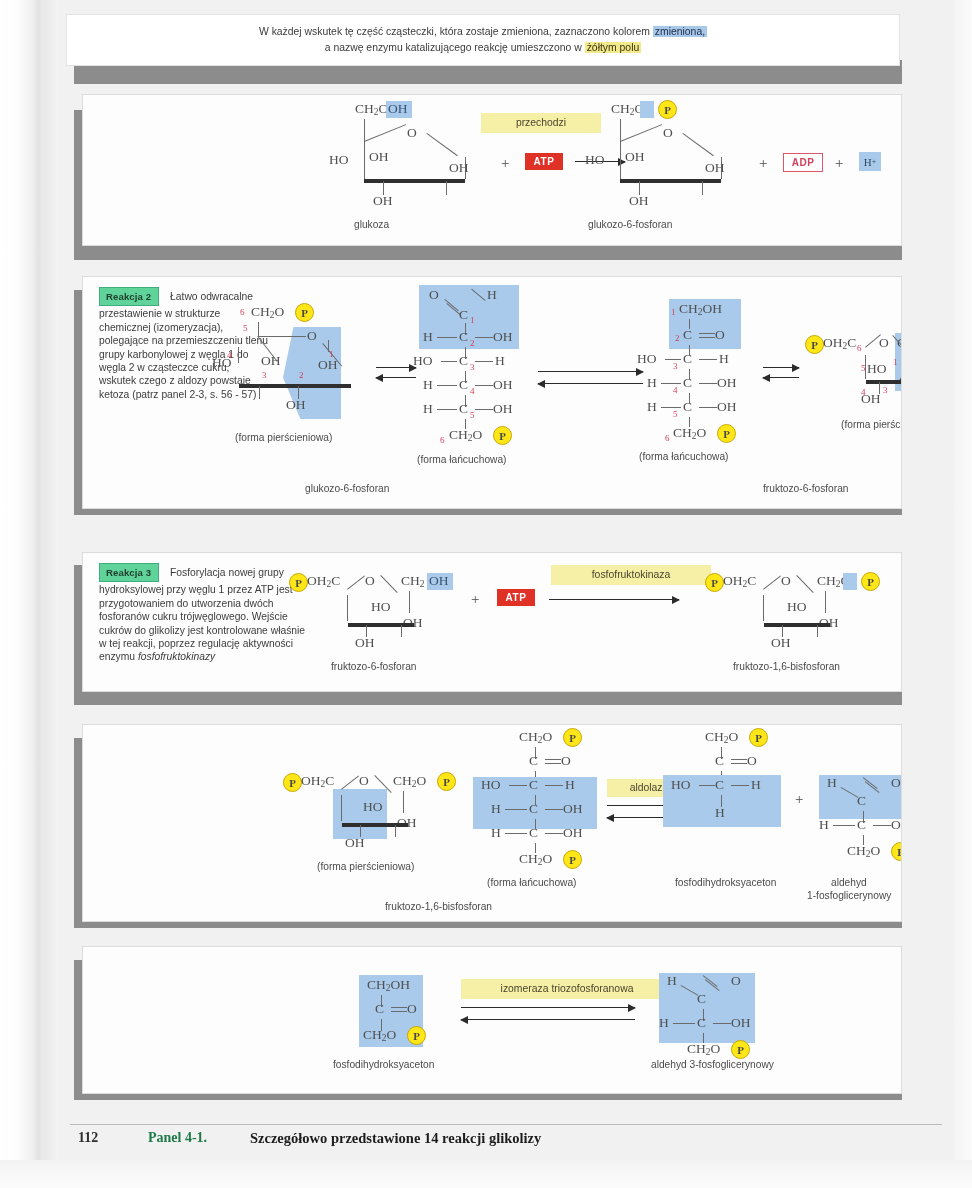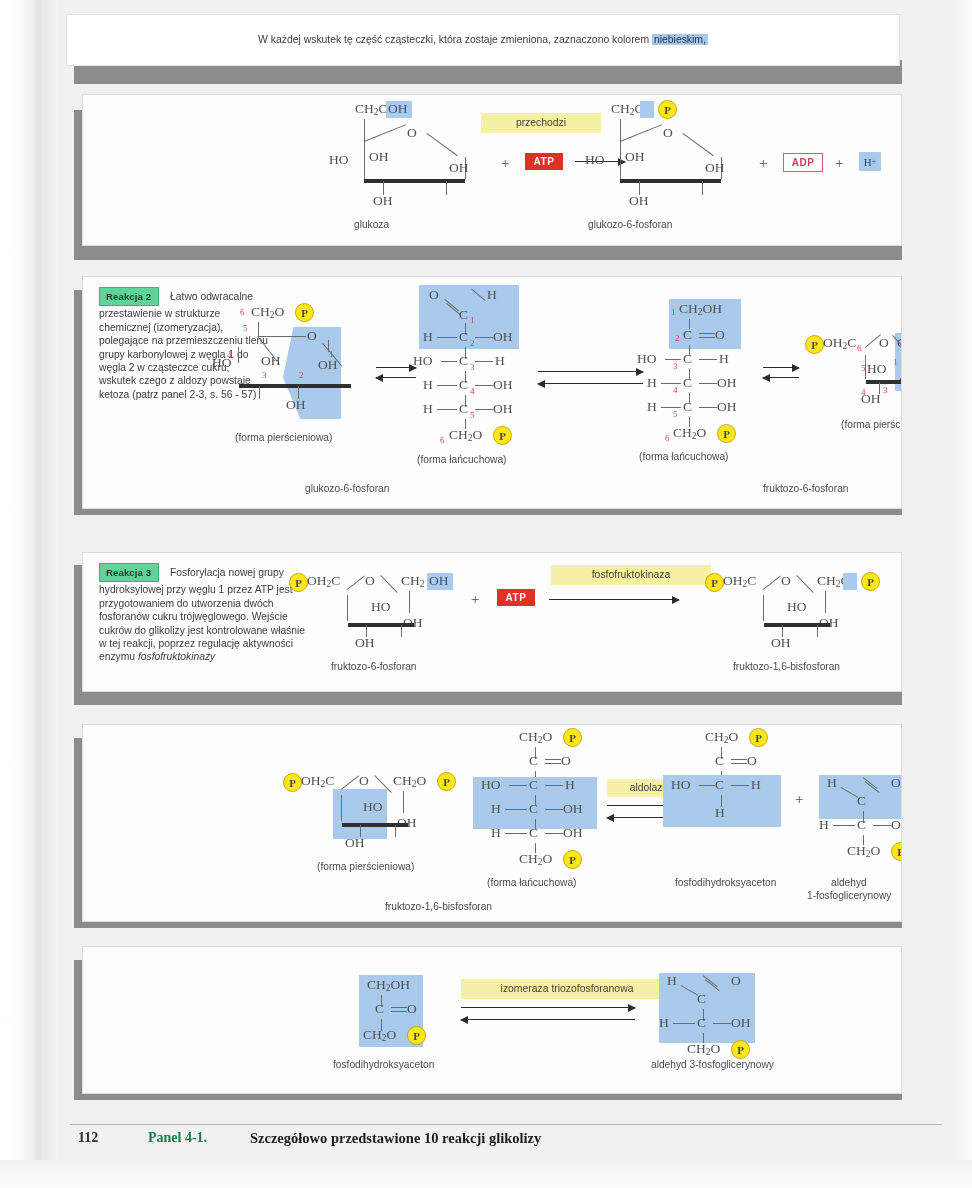--- a/index.html
+++ b/index.html
@@ -103,21 +103,24 @@
   <div class="spine"></div>
   <div class="spine2"></div>
   <div class="rightedge"></div>
   <div class="bottomedge"></div>
   <div class="sheet"></div>
 
   <div class="slab" style="left:74px;top:60px;width:828px;height:24px;"></div>
   <div id="banner">
     <div id="bannerInner">
       <div>
-        <span>W każdej wskutek tę część cząsteczki, która zostaje zmieniona, zaznaczono kolorem </span><span class="hl-blue">niebieskim,</span>
+        <span>W każdej wskutek tę część cząsteczki, która zostaje zmieniona, zaznaczono kolorem </span><span class="hl-blue">zmieniona,</span>
+      </div>
+      <div>
+        <span>a  nazwę enzymu katalizującego reakcję umieszczono w </span><span class="hl-yellow">żółtym polu</span>
       </div>
     </div>
   </div>
 
   <div class="slab" style="left:74px;top:110px;width:828px;height:150px;"></div>
   <div class="panel" style="left:82px;top:94px;width:818px;height:150px;">
 
 
     <div class="atom" style="left:272px;top:6px;">CH<span class="sub">2</span>OH</div>
     <div class="hl" style="left:303px;top:6px;width:26px;height:17px;"></div>
@@ -499,15 +502,15 @@
     <div class="lnv" style="left:620px;top:86px;height:10px;"></div>
     <div class="atom" style="left:604px;top:94px;">CH<span class="sub">2</span>O</div>
     <div class="pcirc" style="left:648px;top:93px;">P</div>
     <div class="cname" style="left:568px;top:112px;">aldehyd 3-fosfoglicerynowy</div>
   </div>
 
   <div class="sep" style="left:70px;top:1124px;width:872px;"></div>
   <div id="footer">
     <div id="pageNo">112</div>
     <div id="panelLbl">Panel 4-1.</div>
-    <div id="footTitle">Szczegółowo przedstawione 10 reakcji glikolizy</div>
+    <div id="footTitle">Szczegółowo przedstawione 14 reakcji glikolizy</div>
   </div>
 </div>
 
 </body></html>

